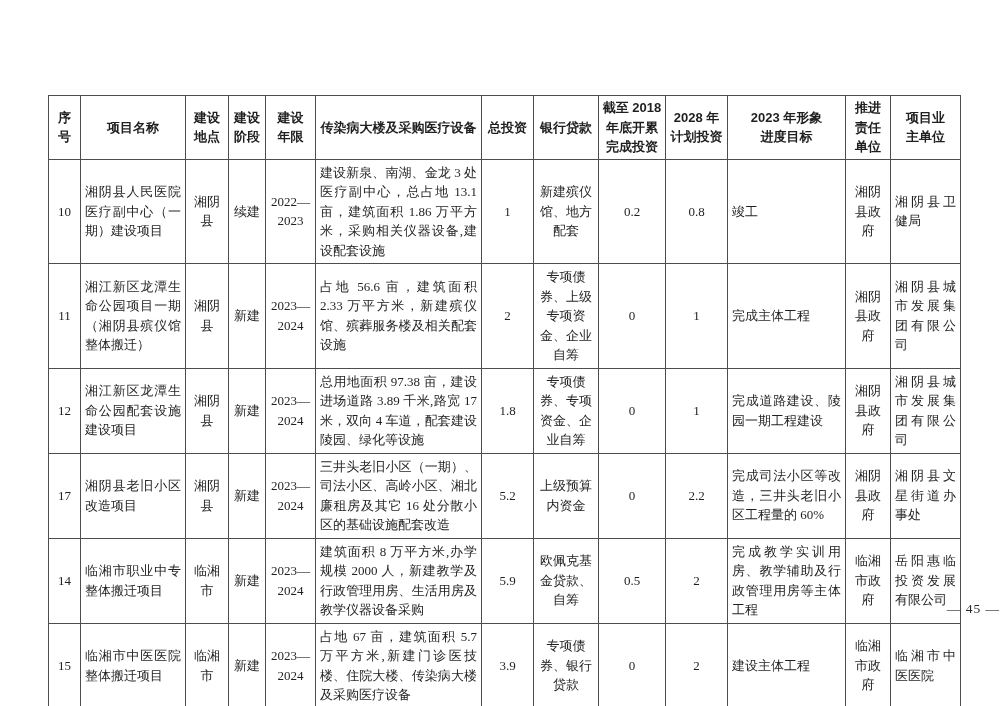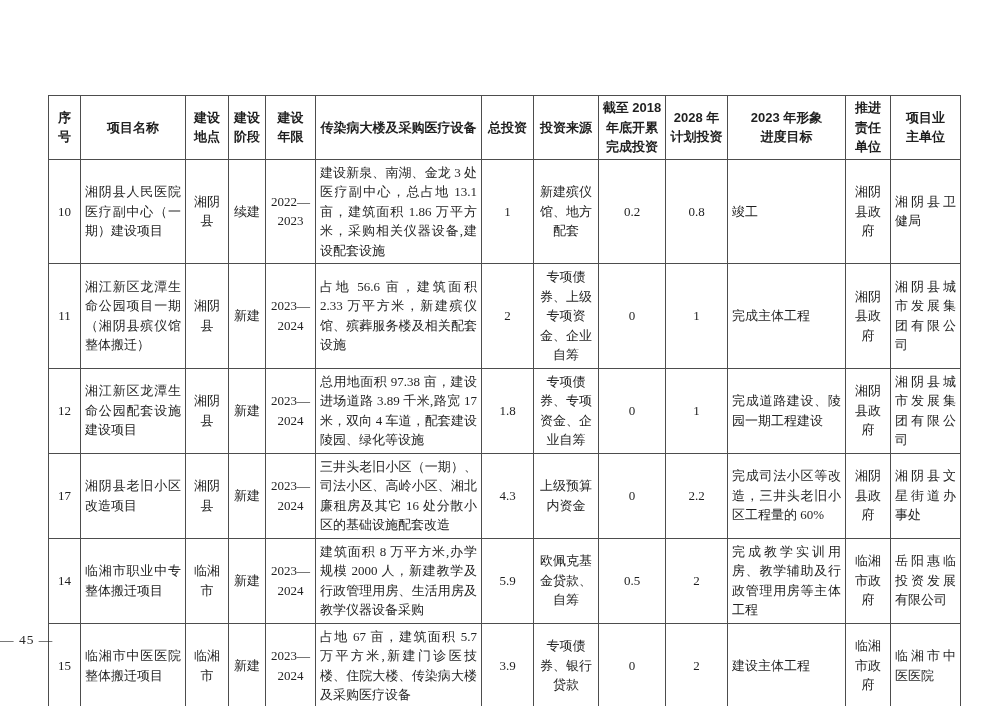--- a/index.html
+++ b/index.html
@@ -49,23 +49,23 @@
   tr.hrow  { height: 52px; }
   tr.row-0 { height: 91px; }
   tr.row-1 { height: 94px; }
   tr.row-2 { height: 73px; }
   tr.row-3 { height: 68px; }
   tr.row-4 { height: 75px; }
   tr.row-5 { height: 77px; }
   .page-number {
     position: absolute;
     left: 0;
-    top: 632px;
+    top: 601px;
     width: 100%;
-    text-align: left;
+    text-align: right;
     font-size: 13.5px;
     letter-spacing: 1px;
     color: #2a2a2a;
   }
 </style>
 </head>
 <body>
 
 <div class="page">
 
@@ -91,21 +91,21 @@
 号</th>
           <th>项目名称</th>
           <th>建设
 地点</th>
           <th>建设
 阶段</th>
           <th>建设
 年限</th>
           <th>传染病大楼及采购医疗设备</th>
           <th>总投资</th>
-          <th>投资来源</th>
+          <th>银行贷款</th>
           <th>截至 2018
 年底开累
 完成投资</th>
           <th>2028 年
 计划投资</th>
           <th>2023 年形象
 进度目标</th>
           <th>推进
 责任
 单位</th>
@@ -163,21 +163,21 @@
           <td class="al-l">湘阴县城市发展集团有限公司</td>
         </tr>
         <tr class="row-3">
           <td class="al-c">17</td>
           <td class="al-l">湘阴县老旧小区改造项目</td>
           <td class="al-c">湘阴县</td>
           <td class="al-c">新建</td>
           <td class="al-c">2023—
 2024</td>
           <td class="al-l">三井头老旧小区（一期）、司法小区、高岭小区、湘北廉租房及其它 16 处分散小区的基础设施配套改造</td>
-          <td class="al-c">4.3</td>
+          <td class="al-c">5.2</td>
           <td class="al-c">上级预算内资金</td>
           <td class="al-c">0</td>
           <td class="al-c">2.2</td>
           <td class="al-l">完成司法小区等改造，三井头老旧小区工程量的 60%</td>
           <td class="al-c">湘阴县政府</td>
           <td class="al-l">湘阴县文星街道办事处</td>
         </tr>
         <tr class="row-4">
           <td class="al-c">14</td>
           <td class="al-l">临湘市职业中专整体搬迁项目</td>

